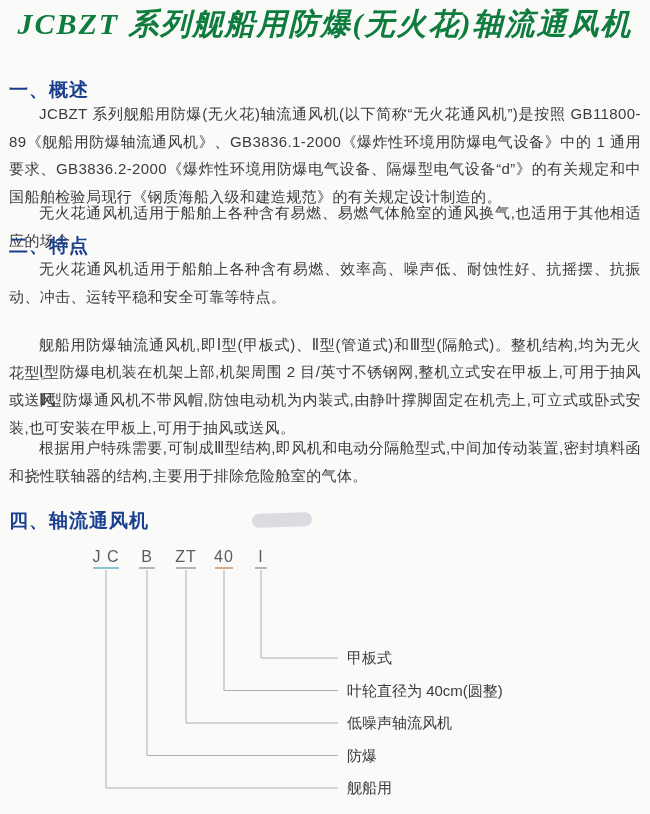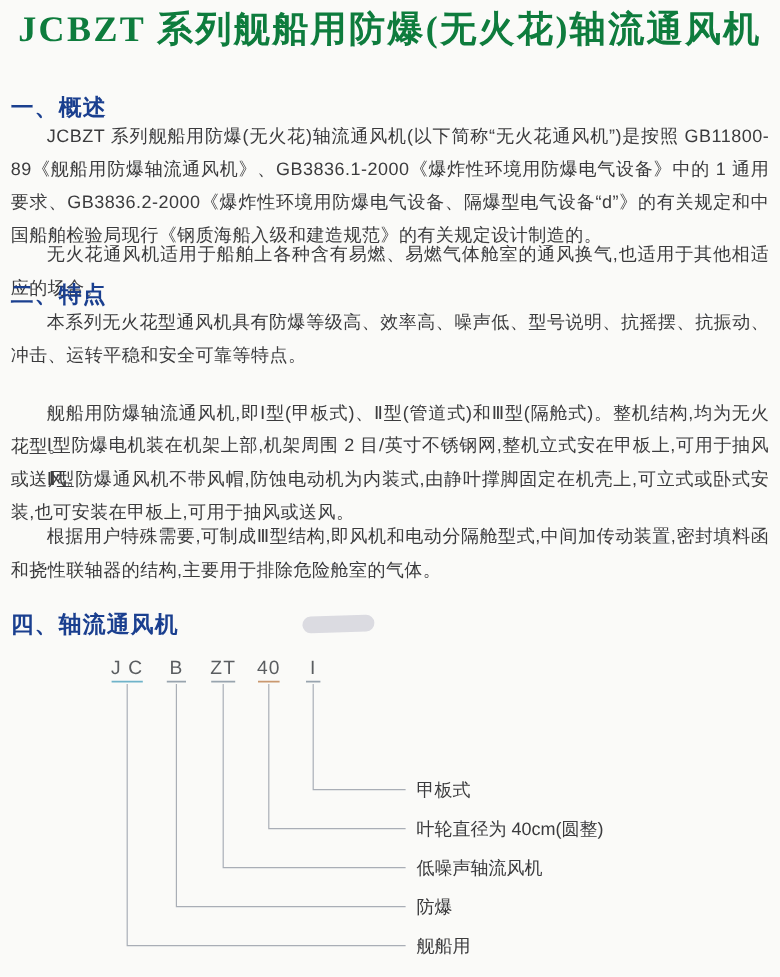--- a/index.html
+++ b/index.html
@@ -14,20 +14,21 @@
     background: var(--page_bg, #fafaf8);
     overflow: hidden;
   }
   .title {
     position: absolute;
     top: 4px;
     left: 0;
     width: 650px;
     text-align: center;
     font-family: "Liberation Serif", "DejaVu Serif", serif;
+    font-style: italic;
     font-weight: bold;
     font-size: 30px;
     letter-spacing: 2px;
     color: var(--title_green, #0e7c3d);
     white-space: nowrap;
   }
   .heading {
     position: absolute;
     left: 9px;
     font-size: 19px;
@@ -86,21 +87,21 @@
 
 <div class="page">
 
   <div class="title">JCBZT 系列舰船用防爆(无火花)轴流通风机</div>
 
   <div class="heading" style="top:77px">一、概述</div>
   <p class="para" style="top:100px">JCBZT 系列舰船用防爆(无火花)轴流通风机(以下简称“无火花通风机”)是按照 GB11800-89《舰船用防爆轴流通风机》、GB3836.1-2000《爆炸性环境用防爆电气设备》中的 1 通用要求、GB3836.2-2000《爆炸性环境用防爆电气设备、隔爆型电气设备“d”》的有关规定和中国船舶检验局现行《钢质海船入级和建造规范》的有关规定设计制造的。</p>
   <p class="para" style="top:199px">无火花通风机适用于船舶上各种含有易燃、易燃气体舱室的通风换气,也适用于其他相适应的场合。</p>
 
   <div class="heading" style="top:233px">二、特点</div>
-  <p class="para" style="top:255px">本系列无火花型通风机具有防爆等级高、效率高、噪声低、型号说明、抗摇摆、抗振动、冲击、运转平稳和安全可靠等特点。</p>
+  <p class="para" style="top:255px">无火花通风机适用于船舶上各种含有易燃、效率高、噪声低、耐蚀性好、抗摇摆、抗振动、冲击、运转平稳和安全可靠等特点。</p>
 
   <p class="para" style="top:331px">舰船用防爆轴流通风机,即Ⅰ型(甲板式)、Ⅱ型(管道式)和Ⅲ型(隔舱式)。整机结构,均为无火花型。</p>
   <p class="para" style="top:358px">Ⅰ型防爆电机装在机架上部,机架周围 2 目/英寸不锈钢网,整机立式安在甲板上,可用于抽风或送风。</p>
   <p class="para" style="top:434px">根据用户特殊需要,可制成Ⅲ型结构,即风机和电动分隔舱型式,中间加传动装置,密封填料函和挠性联轴器的结构,主要用于排除危险舱室的气体。</p>
   <p class="para" style="top:386px">Ⅱ型防爆通风机不带风帽,防蚀电动机为内装式,由静叶撑脚固定在机壳上,可立式或卧式安装,也可安装在甲板上,可用于抽风或送风。</p>
 
   <div class="heading" style="top:508px">四、轴流通风机</div>
   <div class="smudge"></div>
 
   <svg class="diagram" width="650" height="274" viewBox="0 0 650 274" xmlns="http://www.w3.org/2000/svg">

